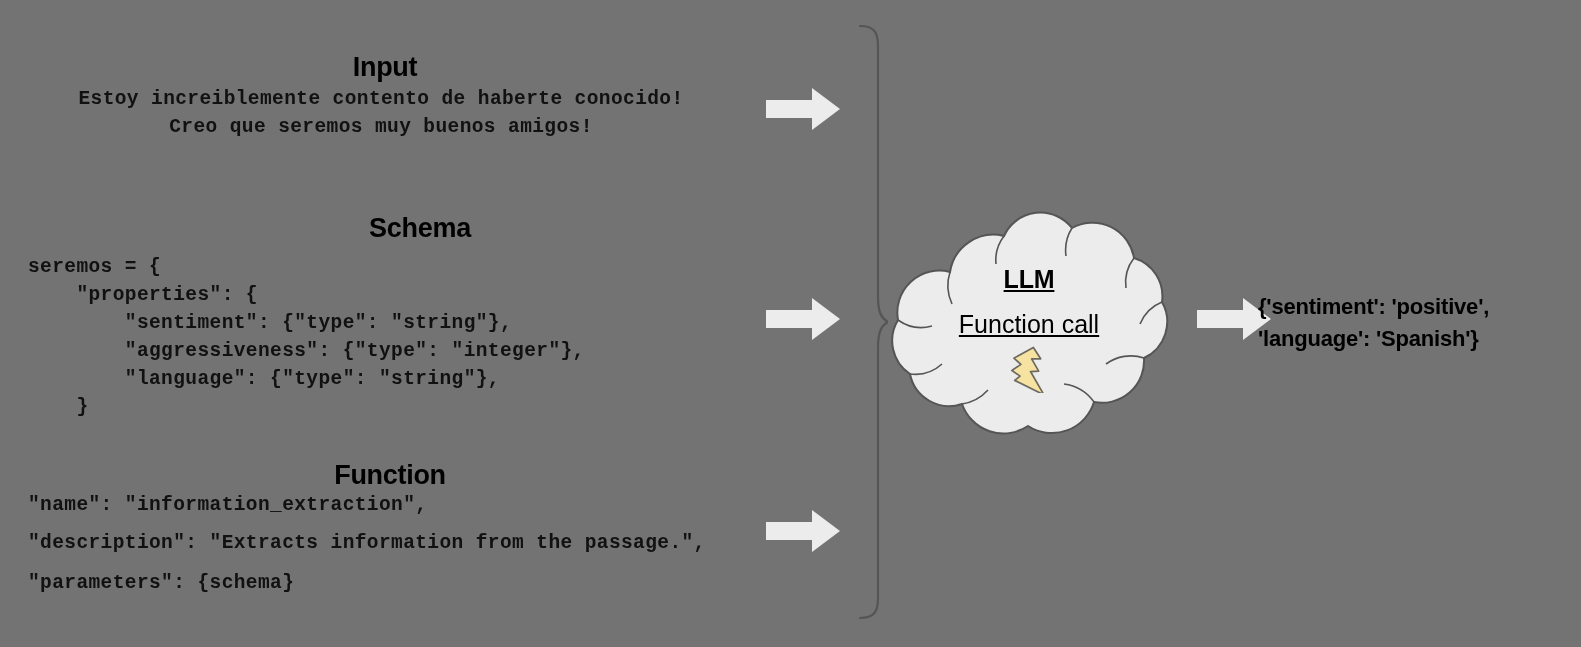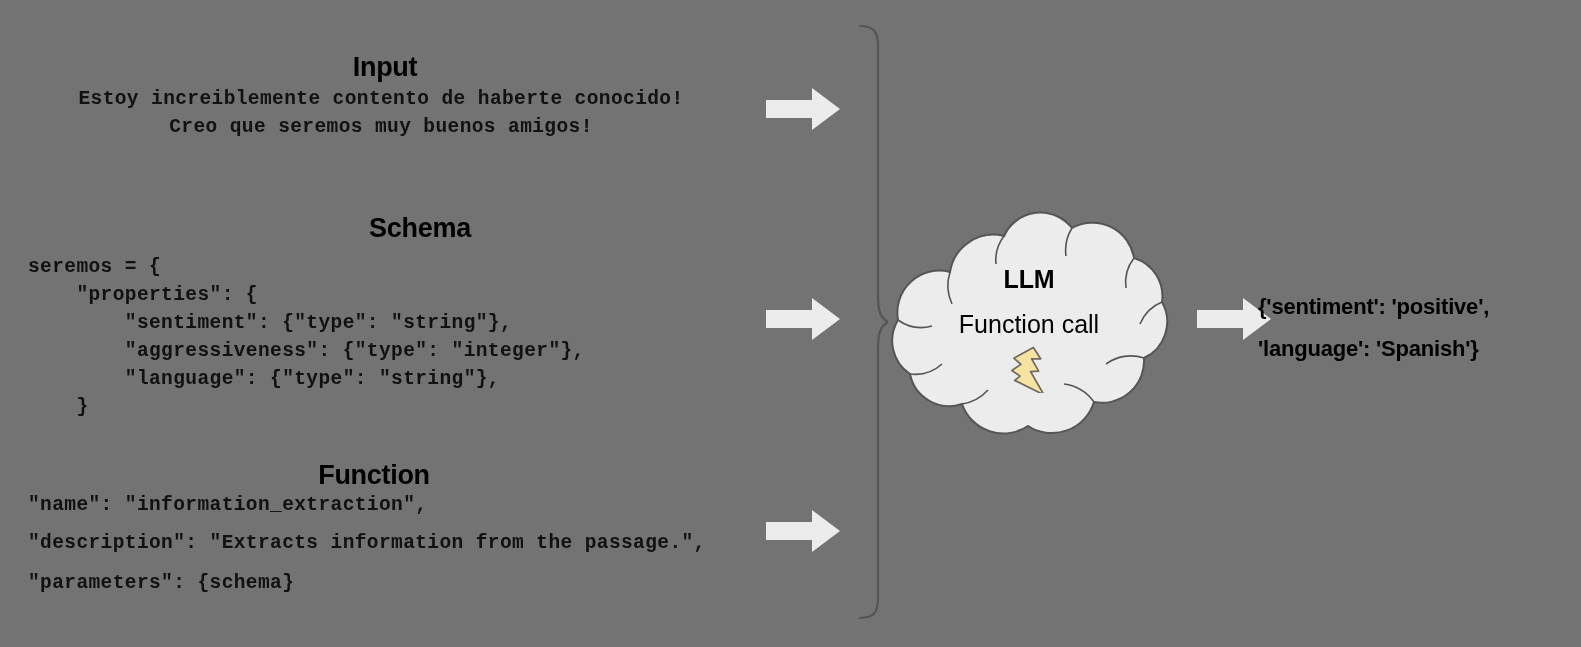--- a/index.html
+++ b/index.html
@@ -76,20 +76,21 @@
   }
   #cloud-group svg { display: block; width: 100%; height: 100%; }
 
   .cloud-label {
     position: absolute;
     transform: translateX(-50%);
     white-space: nowrap;
     text-align: left;
     color: #000000;
     font-family: "Liberation Sans", sans-serif;
+    text-decoration: underline;
   }
   #llm-title {
     left: 1029px;
     top: 265px;
     font-size: 25px;
     font-weight: bold;
     letter-spacing: -0.2px;
   }
   #function-call-label {
     left: 1029px;
@@ -134,21 +135,21 @@
 
   <div class="section-heading" style="left:388px; top:213px;margin-left:32px;">Schema</div>
 
   <div class="mono-line" style="left:28px; top:256px;">seremos = {</div>
   <div class="mono-line" style="left:28px; top:284px;">    "properties": {</div>
   <div class="mono-line" style="left:28px; top:312px;">        "sentiment": {"type": "string"},</div>
   <div class="mono-line" style="left:28px; top:340px;">        "aggressiveness": {"type": "integer"},</div>
   <div class="mono-line" style="left:28px; top:368px;">        "language": {"type": "string"},</div>
   <div class="mono-line" style="left:28px; top:396px;">    }</div>
 
-  <div class="section-heading" style="left:374px; top:460px;">Function</div>
+  <div class="section-heading" style="left:390px; top:460px;">Function</div>
 
   <div class="mono-line" style="left:28px; top:494px;">"name": "information_extraction",</div>
   <div class="mono-line" style="left:28px; top:532px;">"description": "Extracts information from the passage.",</div>
   <div class="mono-line" style="left:28px; top:572px;">"parameters": {schema}</div>
 
   <div class="block-arrow" style="left:766px; top:88px;">
     <svg viewBox="0 0 74 42" preserveAspectRatio="none">
       <polygon points="0,12 46,12 46,0 74,21 46,42 46,30 0,30" fill="#ececec"></polygon>
     </svg>
   </div>
@@ -218,15 +219,15 @@
   </div>
 
   <div class="block-arrow" style="left:1197px; top:298px;">
     <svg viewBox="0 0 74 42" preserveAspectRatio="none">
       <polygon points="0,12 46,12 46,0 74,21 46,42 46,30 0,30" fill="#ececec"></polygon>
     </svg>
   </div>
 
   <div class="output-line" style="top:283px;">{'sentiment': 'positive',</div>
 
-  <div class="output-line" style="top:325px;">'language': 'Spanish'}</div>
+  <div class="output-line" style="top:315px;">'language': 'Spanish'}</div>
 
 </div>
 
 </body></html>

